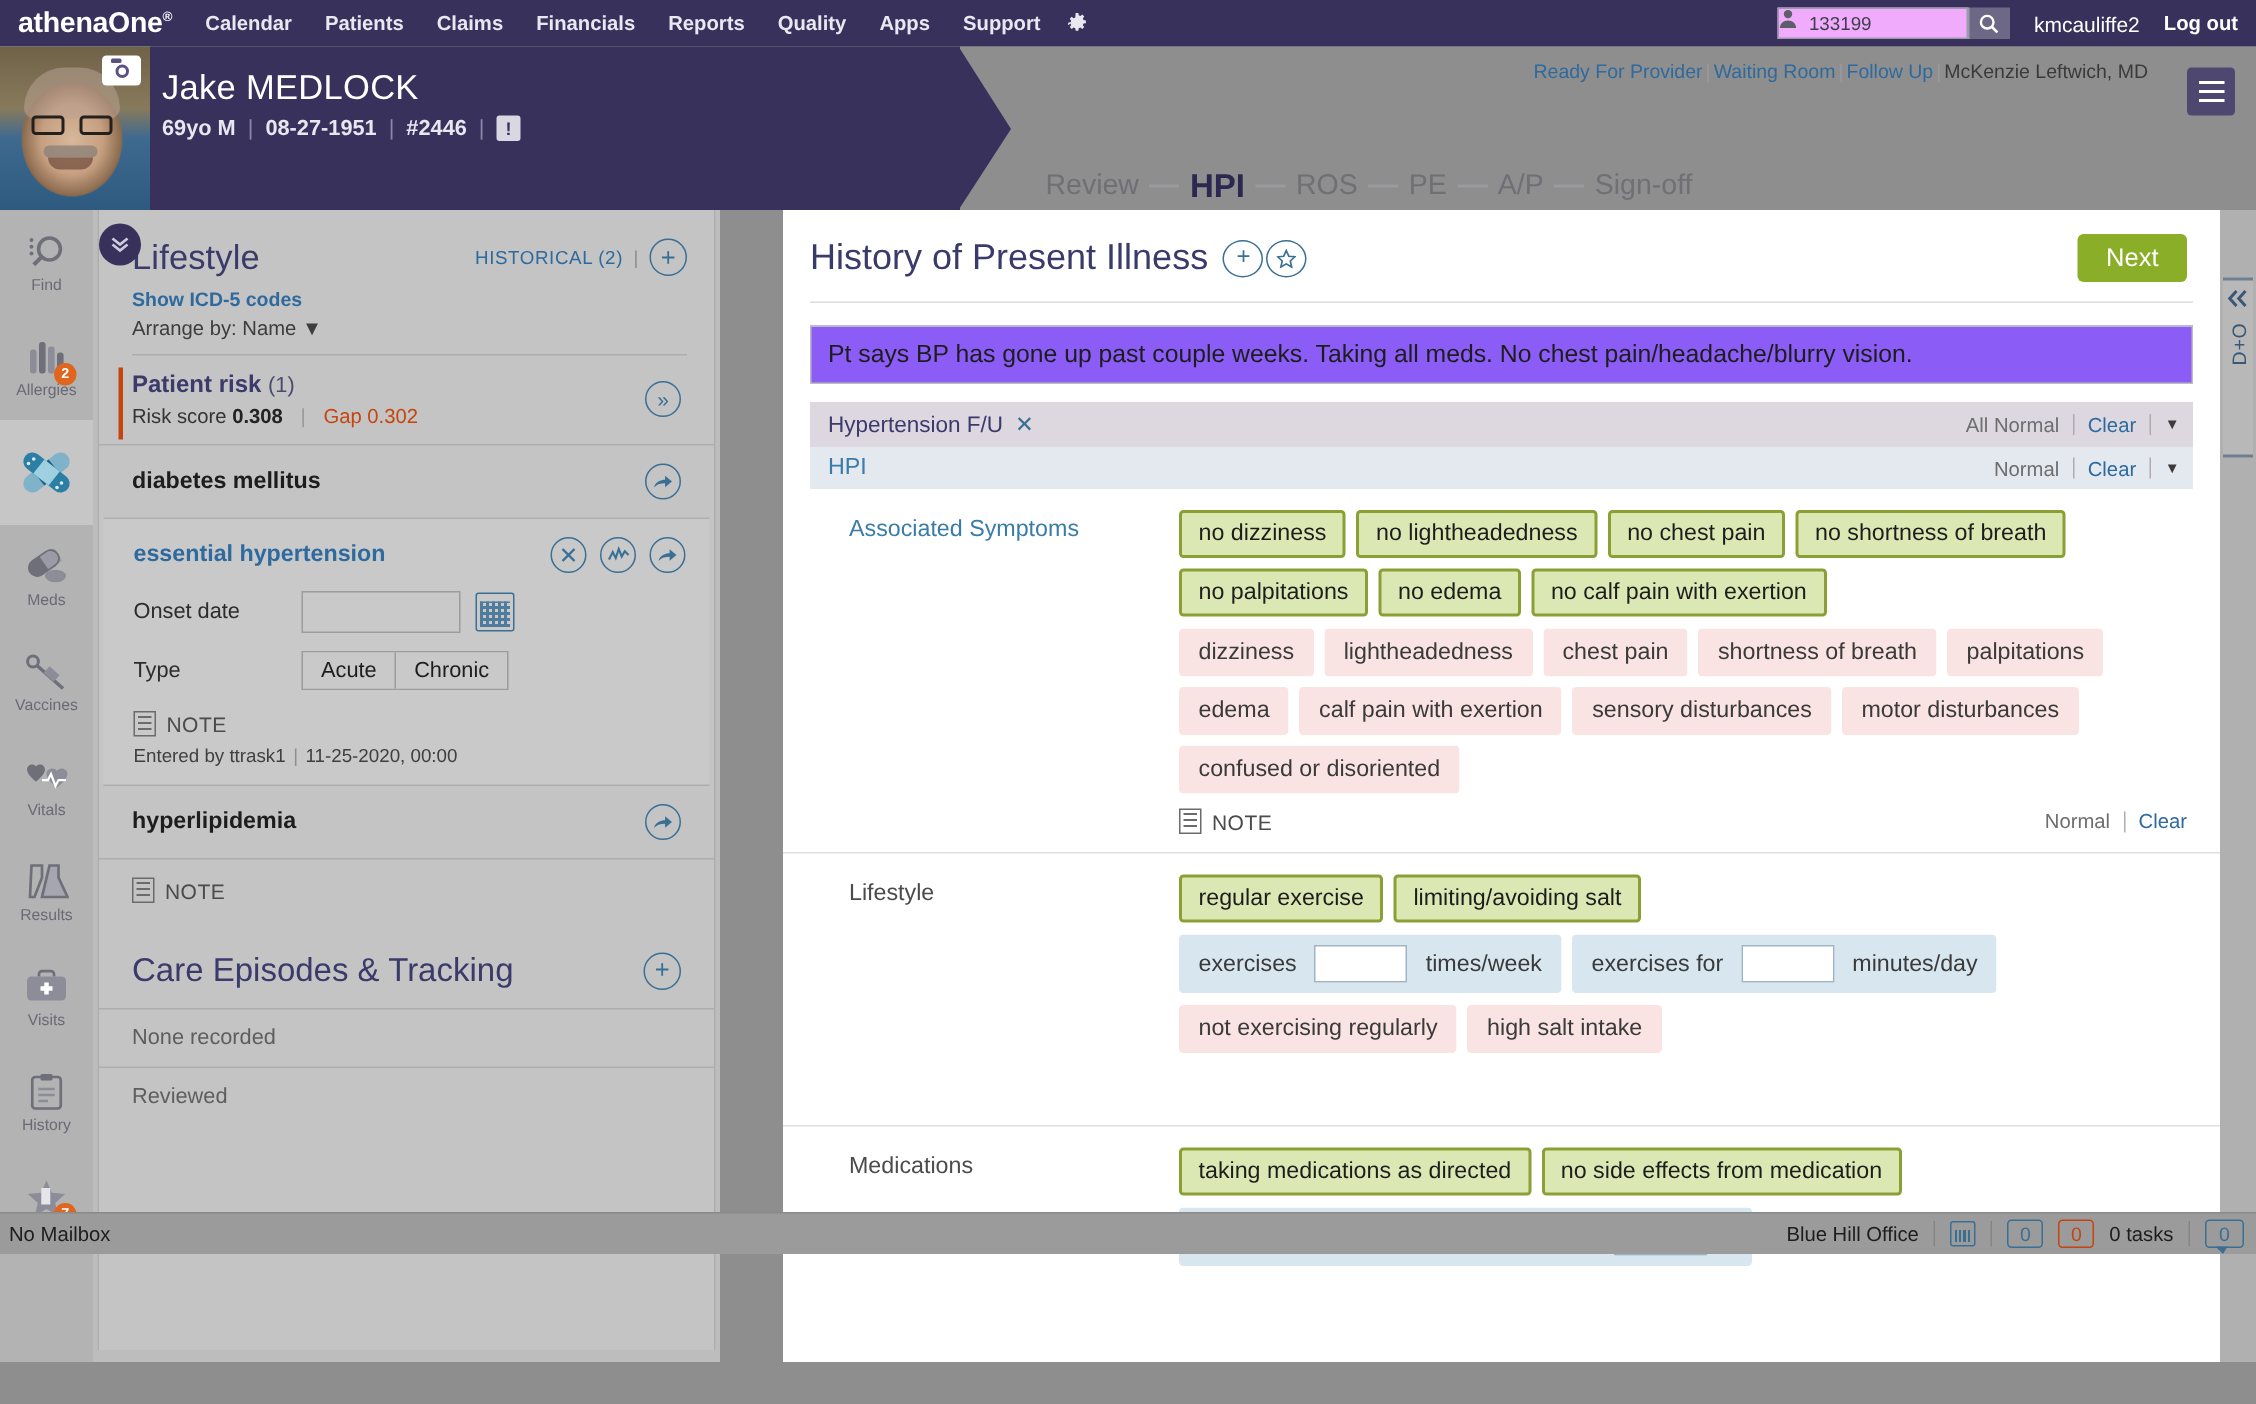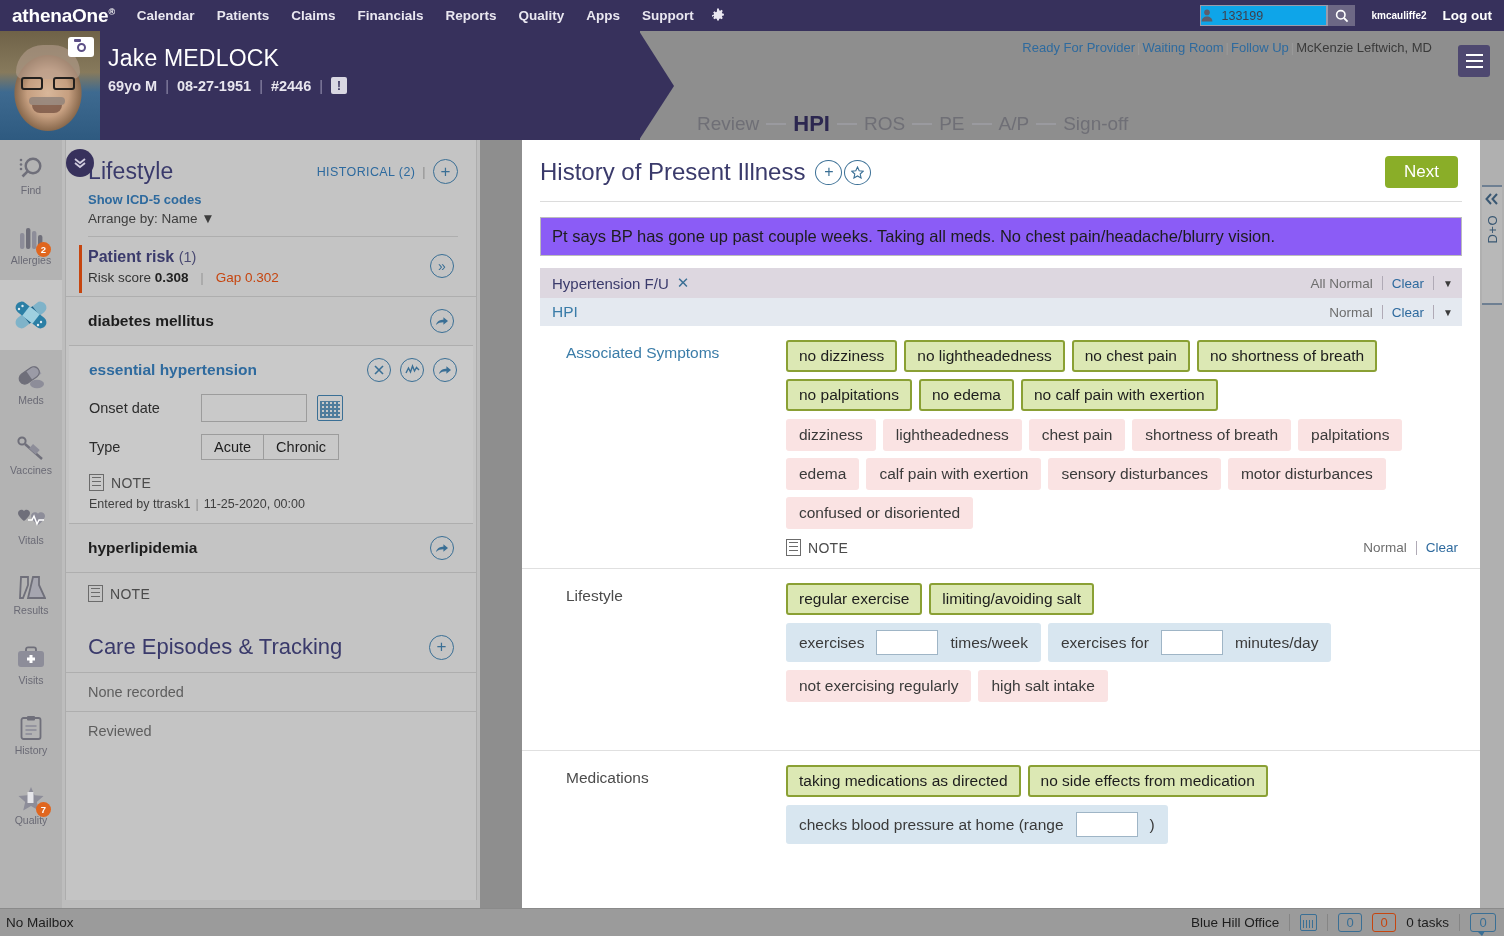--- a/index.html
+++ b/index.html
@@ -2,21 +2,21 @@
 <html><head>
 <meta charset="utf-8">
 <style>
   * { box-sizing: border-box; margin: 0; padding: 0; }
   html, body {
     width: 1504px; height: 936px;
     font-family: "Liberation Sans", sans-serif;
     overflow: hidden;
     background: #8e8e8e;
   }
-  #app { position: relative; width: 1504px; height: 936px; }
+  #app { position: relative; width: 1504px; height: 836px; }
 
   
   .topnav {
     position: absolute; top: 0; left: 0; width: 1504px; height: 31px;
     background: #37315c;
     display: flex; align-items: center;
     color: #ffffff;
   }
   .brand {
     font-size: 19px; font-weight: bold; letter-spacing: -0.2px;
@@ -25,37 +25,37 @@
   .brand .reg { font-size: 9px; vertical-align: super; }
   .navitem {
     font-size: 13.5px; font-weight: bold; color: #e9e7f0;
     margin-right: 22px; white-space: nowrap;
   }
   .gear-wrap { margin-right: 20px; display:flex; align-items:center; }
   .topnav-right {
     margin-left: auto; display: flex; align-items: center; margin-right: 12px;
   }
   .pt-search {
-    display: flex; align-items: center; height: 21px;
-    background: #0ea5e9; border: 1px solid #9b9bab;
+    display: flex; height: 21px;
+    background: #f0abfc; border: 1px solid #9b9bab;
   }
   .pt-search .persona {
     width: 20px; text-align: center; font-size: 12px; color: #5d5d6b;
   }
   .pt-search input {
     border: 0; background: transparent; width: 105px; height: 19px;
     font-size: 12.5px; color: #3f3f4c; font-family: "Liberation Sans", sans-serif;
     outline: none;
   }
   .search-btn {
     width: 28px; height: 21px; background: #6d6885;
     display: flex; align-items: center; justify-content: center;
     border-left: 1px solid #9b9bab; cursor: pointer;
   }
-  .uname { font-size: 10px; font-weight: bold; margin: 0 16px; color: #fff; }
+  .uname { font-size: 14px; font-weight: normal; margin: 0 16px; color: #fff; }
   .logout { font-size: 13.5px; font-weight: bold; color: #fff; }
 
   
   .banner {
     position: absolute; top: 31px; left: 0; width: 1504px; height: 109px;
     background: #8e8e8e;
   }
   .ptphoto {
     position: absolute; left: 0; top: 0; width: 100px; height: 109px;
     overflow: hidden;

